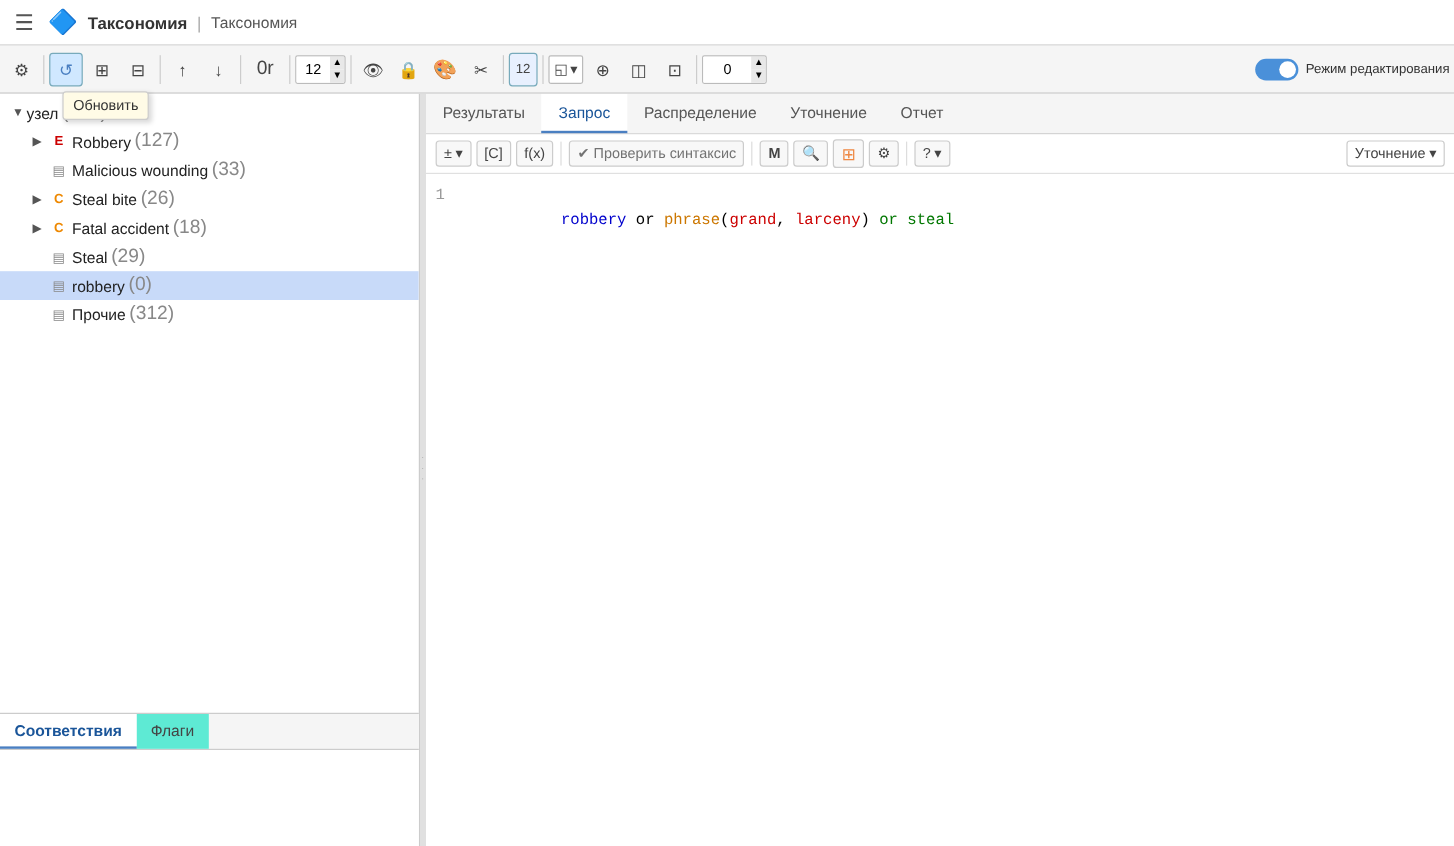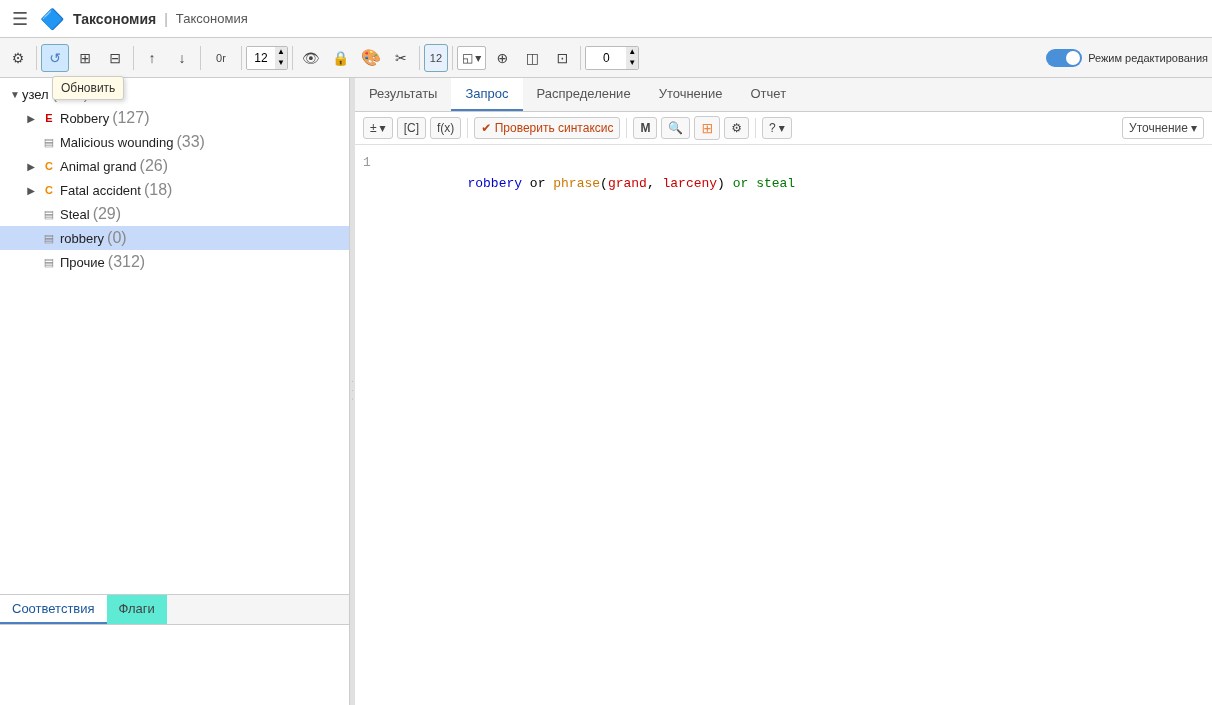--- a/index.html
+++ b/index.html
@@ -135,21 +135,21 @@
     }
     .bottom-tabs {
       display: flex; border-bottom: 1px solid #ccc;
     }
     .bottom-tab {
       padding: 6px 12px; cursor: pointer; font-size: 13px; color: #444;
       border-bottom: 2px solid transparent;
       background: #5eead4;
     }
     .bottom-tab.active {
-      background: #fff; border-bottom: 2px solid #4a7fc1; color: #1a5599;
+      background: #fff; border-bottom: 2px solid #4a7fc1; color: #1a5599; font-weight: bold;
     }
     .bottom-content {
       height: 80px; background: #fff; padding: 4px;
     }
 
     
     .right-panel {
       flex: 1;
       display: flex;
       flex-direction: column;
@@ -170,21 +170,21 @@
       display: flex; align-items: center; gap: 4px;
       padding: 4px 8px; border-bottom: 1px solid #e0e0e0; background: #fff;
       flex-wrap: wrap;
     }
     .editor-btn {
       display: inline-flex; align-items: center; justify-content: center;
       padding: 3px 6px; border: 1px solid #ccc; border-radius: 3px;
       cursor: pointer; font-size: 12px; color: #444; background: #f8f8f8;
       gap: 3px;
     }
-    .editor-btn.check { color: #c2410c; text-align: center; }
+    .editor-btn.check { color: #737373; text-align: center; }
     .editor-btn-group { display: flex; align-items: center; gap: 3px; }
     .editor-separator { width: 1px; height: 20px; background: #ddd; margin: 0 2px; }
 
     
     .code-editor {
       flex: 1;
       padding: 8px 8px 8px 50px;
       font-family: 'Courier New', monospace;
       font-size: 13px;
       background: #fff;
@@ -259,21 +259,21 @@
     <span>⊟</span>
   </button>
   <div class="toolbar-separator"></div>
   <button class="toolbar-btn">
     <span>↑</span>
   </button>
   <button class="toolbar-btn">
     <span>↓</span>
   </button>
   <div class="toolbar-separator"></div>
-  <button class="toolbar-btn" style="font-size:11px; width:32px;">
+  <button class="toolbar-btn" style="font-size:16px; width:32px;">
     <span>0r</span>
   </button>
   <div class="toolbar-separator"></div>
   <div class="toolbar-number-group">
     <input type="text" value="12" style="">
     <div class="spin-btns">
       <button class="spin-btn">▲</button>
       <button class="spin-btn">▼</button>
     </div>
   </div>
@@ -351,21 +351,21 @@
         <span class="tree-expand" style="visibility:hidden;">▶</span>
         <span class="tree-node-icon node-doc">▤</span>
         <span class="node-name">Malicious wounding</span>
         <span class="node-count">(33)</span>
       </div>
 
       <div class="tree-node">
         <span class="indent" style="width:16px;"></span>
         <span class="tree-expand">▶</span>
         <span class="tree-node-icon node-c">C</span>
-        <span class="node-name">Animal grand</span>
+        <span class="node-name">Steal bite</span>
         <span class="node-count">(26)</span>
       </div>
 
       <div class="tree-node">
         <span class="indent" style="width:16px;"></span>
         <span class="tree-expand">▶</span>
         <span class="tree-node-icon node-c">C</span>
         <span class="node-name">Fatal accident</span>
         <span class="node-count">(18)</span>
       </div>

